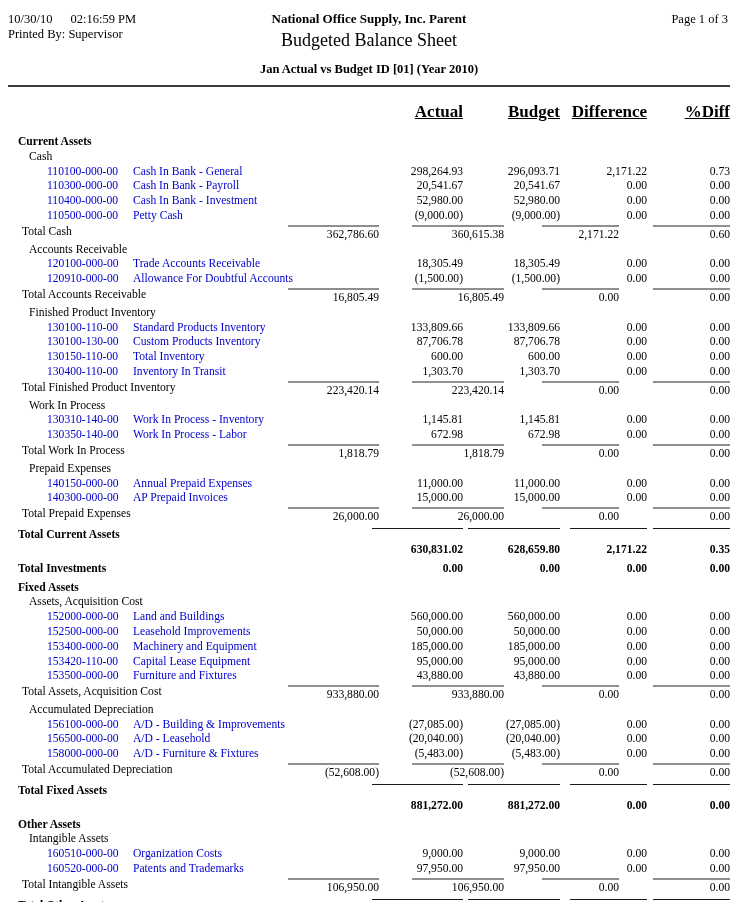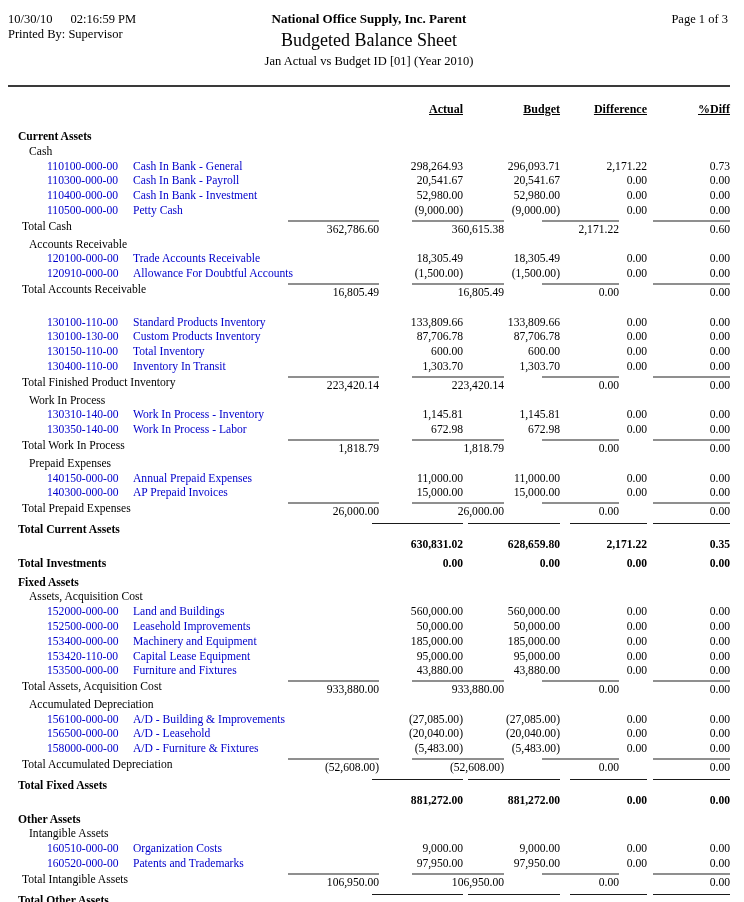--- a/index.html
+++ b/index.html
@@ -11,30 +11,30 @@
   .page { box-sizing:border-box; width:744px; padding:6px 14px 0 8px; }
 
   
   .hdr { position:relative; min-height:72px; }
   .hdr-left { position:absolute; left:0; top:6px; font-size:12.5px; line-height:15px; }
   .hdr-left .time { margin-left:18px; }
   .hdr-right { position:absolute; right:2px; top:6px; font-size:12.5px; }
   .hdr-center { text-align:center; padding-top:5px; }
   .company  { font-weight:bold; font-size:13px; }
   .title    { font-size:18px; margin-top:3px; }
-  .subtitle { font-weight:normal; font-size:12.5px; margin-top:3px; }
+  .subtitle { font-weight:bold; font-size:12.5px; margin-top:11px; }
   .hdr-rule { border:none; border-top:2px solid #3a3a3a; margin:7px 0 0 0; }
 
   
   .v0 { width:91px; }
   .v1 { width:92px; margin-left:5px; }
   .v2 { width:77px; margin-left:10px; }
   .v3 { width:77px; margin-left:6px; }
 
-  .colhead { display:flex; margin-top:15px; font-size:12px; font-weight:bold; }
+  .colhead { display:flex; margin-top:15px; font-size:17px; font-weight:bold; }
   .colhead .spacer { flex:1; }
   .colhead .ch { text-align:right; white-space:nowrap; }
   .colhead .ch span { text-decoration:underline; }
 
   
   .rows { margin-top:13px; font-size:11.6px; }
   .row { display:flex; line-height:14.8px; min-height:14.8px; }
   .cell-label { flex:1; min-width:0; white-space:nowrap; overflow:hidden; }
   .val { text-align:right; white-space:nowrap; }
 
@@ -184,20 +184,23 @@
       <div class="row total rule-gray">
     <div class="cell-label">
       <span class="row-label">Total Accounts Receivable</span>
     </div>
     <div class="val v0">16,805.49</div>
     <div class="val v1">16,805.49</div>
     <div class="val v2">0.00</div>
     <div class="val v3">0.00</div>
   </div>
       <div class="row subsection">
+    <div class="cell-label">
+      <span class="row-label">Finished Product Inventory</span>
+    </div>
     <div class="val v0"></div>
     <div class="val v1"></div>
     <div class="val v2"></div>
     <div class="val v3"></div>
   </div>
       <div class="row account">
     <div class="cell-label">
       <span class="acct-code">130100-110-00</span><span class="acct-name">Standard Products Inventory</span>
     </div>
     <div class="val v0">133,809.66</div>

